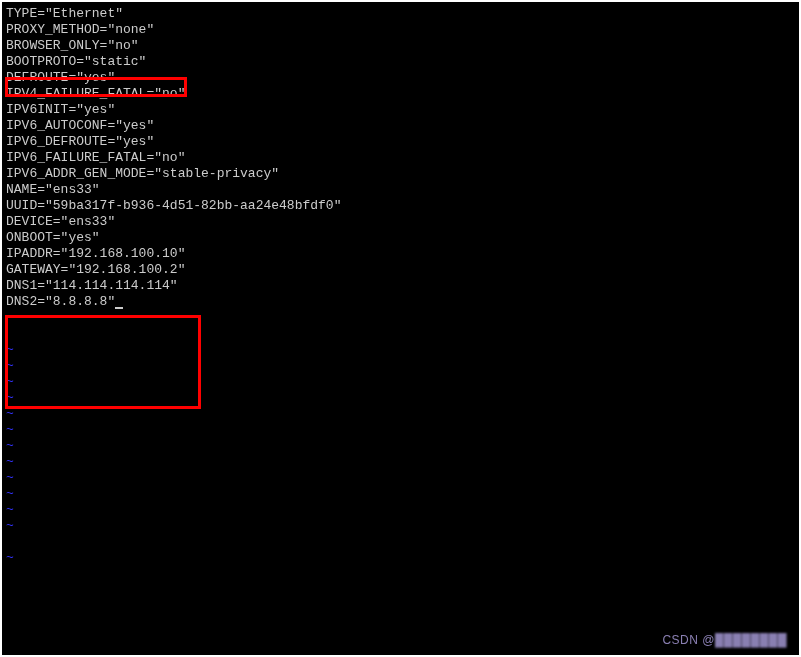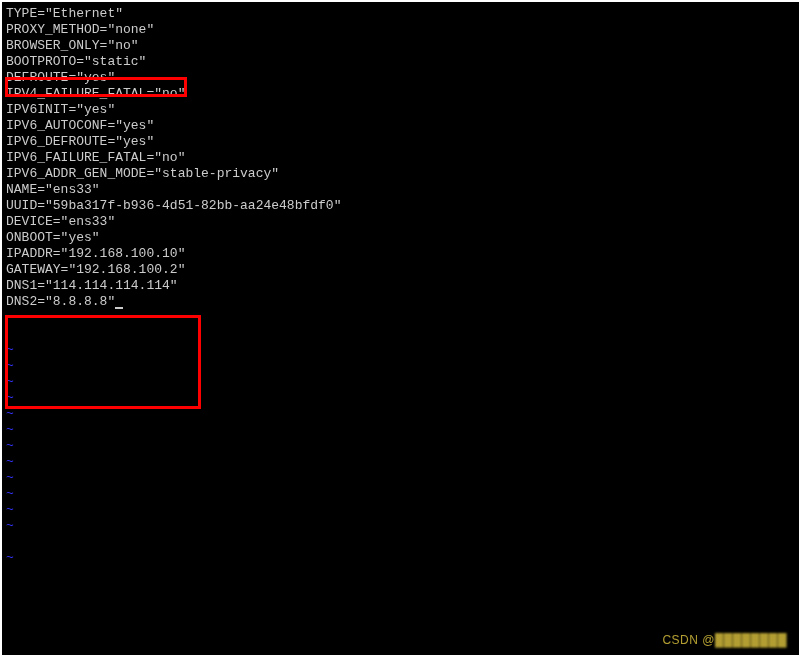--- a/index.html
+++ b/index.html
@@ -56,21 +56,21 @@
       width: 196px;
       height: 94px;
       pointer-events: none;
     }
     .watermark {
       position: absolute;
       bottom: 8px;
       right: 12px;
       font-family: Arial, sans-serif;
       font-size: 12px;
-      color: #fde047;
+      color: #c4b5fd;
       opacity: 0.7;
       letter-spacing: 0.5px;
       text-align: center;
     }
     .watermark-blur {
       filter: blur(1px);
     }
   </style>
 </head>
 <body>

